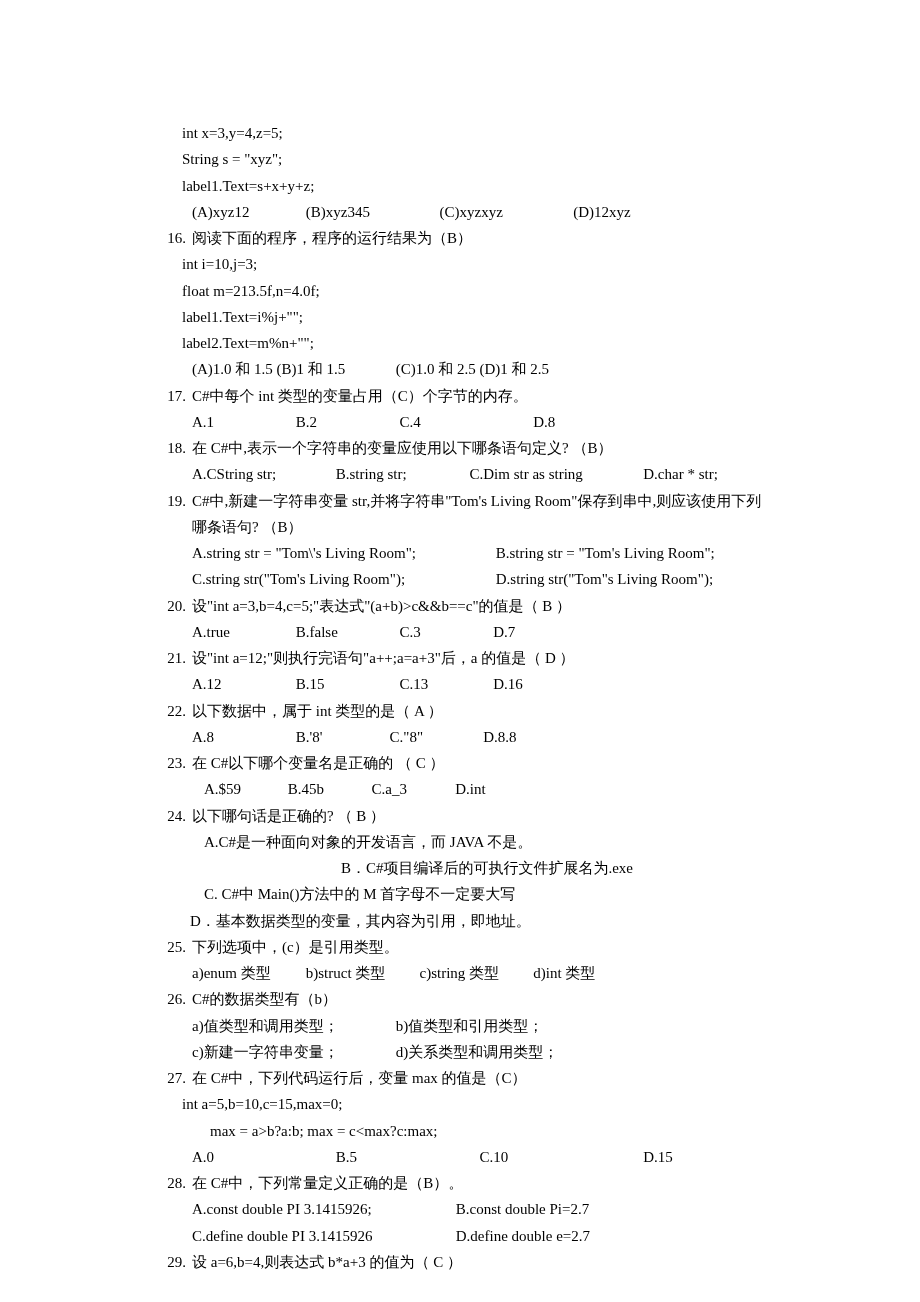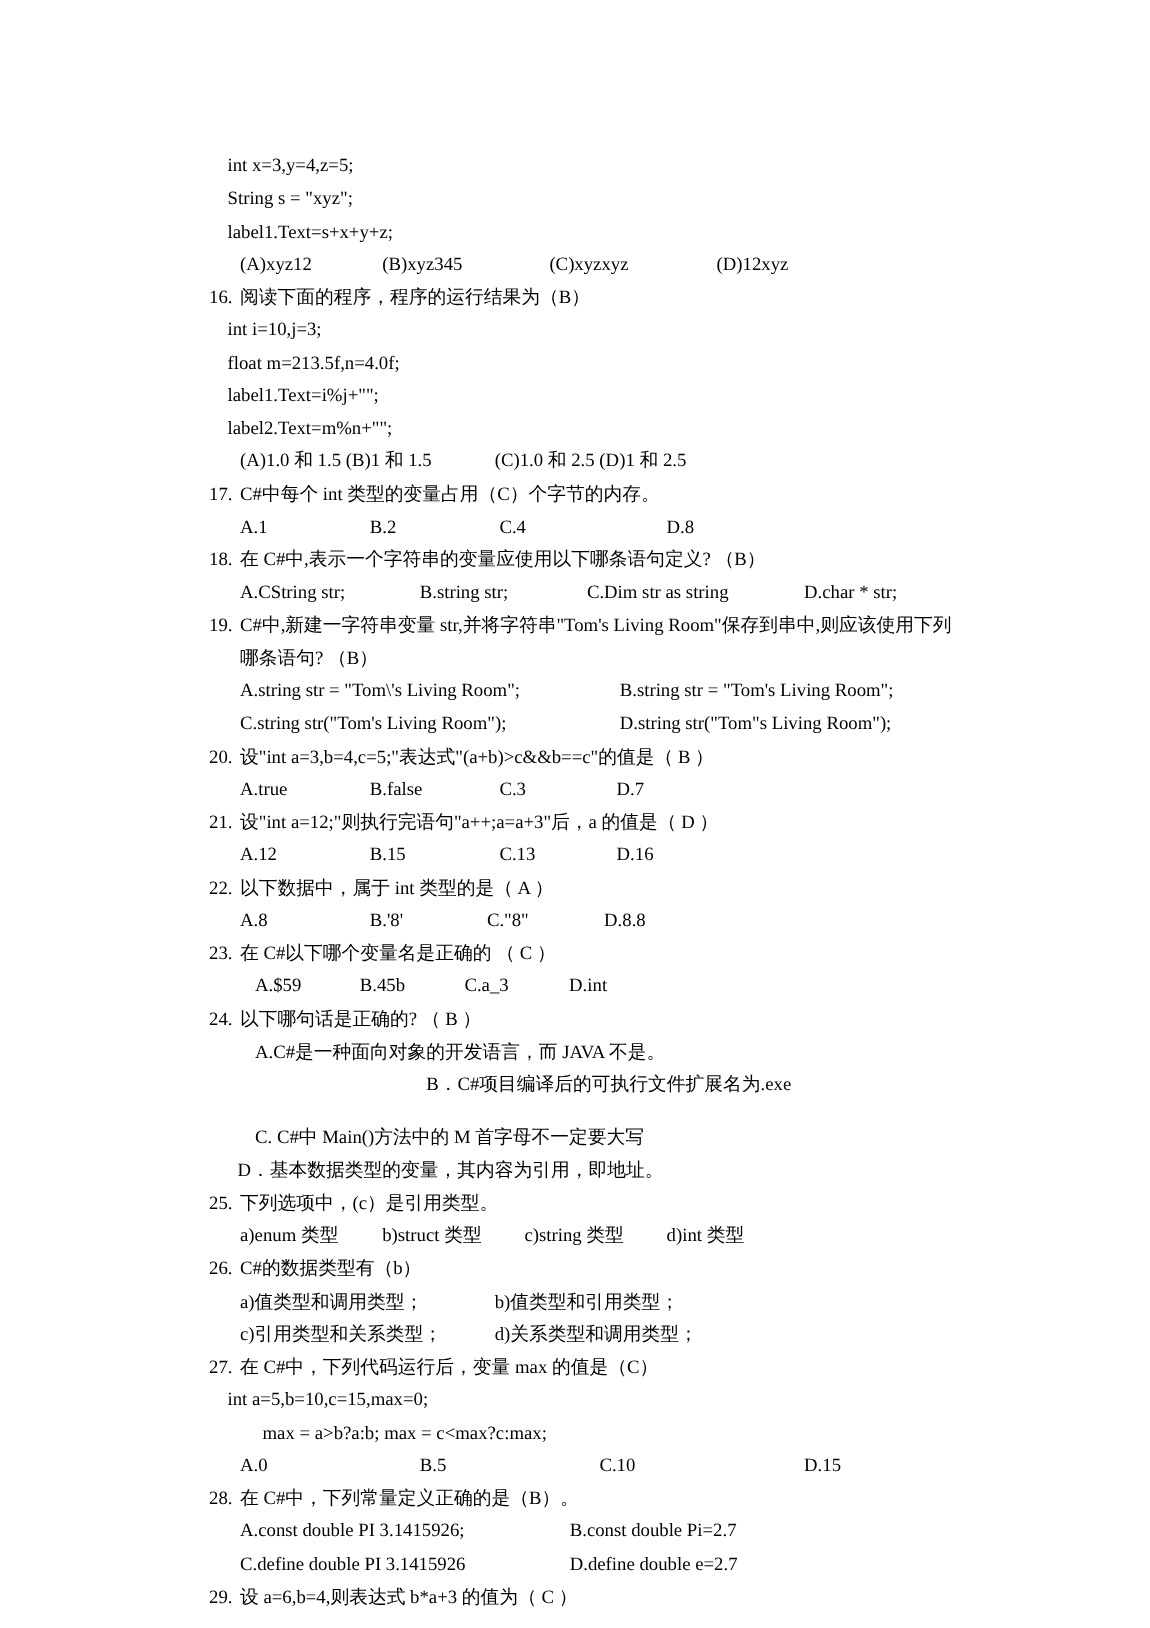--- a/index.html
+++ b/index.html
@@ -150,21 +150,21 @@
   <span class="w80">C.a_3</span>
   <span>D.int</span>
 </div>
 
 <div class="q-stem">
   <div class="num">24.</div>
   <div class="body">以下哪句话是正确的?   （  B  ）</div>
 </div>
 <div class="opt-line" style="margin-left:54px;">A.C#是一种面向对象的开发语言，而 JAVA 不是。</div>
 <div class="opt-line" style="margin-left:54px;text-align:center;">B．C#项目编译后的可执行文件扩展名为.exe</div>
-<div class="opt-line" style="margin-left:54px;margin-top:16px;">C. C#中 Main()方法中的 M 首字母不一定要大写</div>
+<div class="opt-line" style="margin-left:54px;">C. C#中 Main()方法中的 M 首字母不一定要大写</div>
 <div class="opt-line" style="margin-left:40px;">D．基本数据类型的变量，其内容为引用，即地址。</div>
 
 <div class="q-stem">
   <div class="num">25.</div>
   <div class="body">下列选项中，(c）是引用类型。</div>
 </div>
 <div class="opt-line opt">
   <span class="w110">a)enum 类型</span>
   <span class="w110">b)struct 类型</span>
   <span class="w110">c)string 类型</span>
@@ -173,21 +173,21 @@
 
 <div class="q-stem">
   <div class="num">26.</div>
   <div class="body">C#的数据类型有（b）</div>
 </div>
 <div class="opt-line opt">
   <span class="w200">a)值类型和调用类型；</span>
   <span>b)值类型和引用类型；</span>
 </div>
 <div class="opt-line opt">
-  <span class="w200">c)引用类型和关系类型；</span>
+  <span class="w200">c)新建一字符串变量；</span>
   <span>d)关系类型和调用类型；</span>
 </div>
 
 <div class="q-stem">
   <div class="num">27.</div>
   <div class="body">在 C#中，下列代码运行后，变量 max 的值是（C）</div>
 </div>
 <div class="code-line">int a=5,b=10,c=15,max=0;</div>
 <div class="opt-line" style="margin-left:60px;">max = a&gt;b?a:b;       max = c&lt;max?c:max;</div>
 <div class="opt-line opt">

